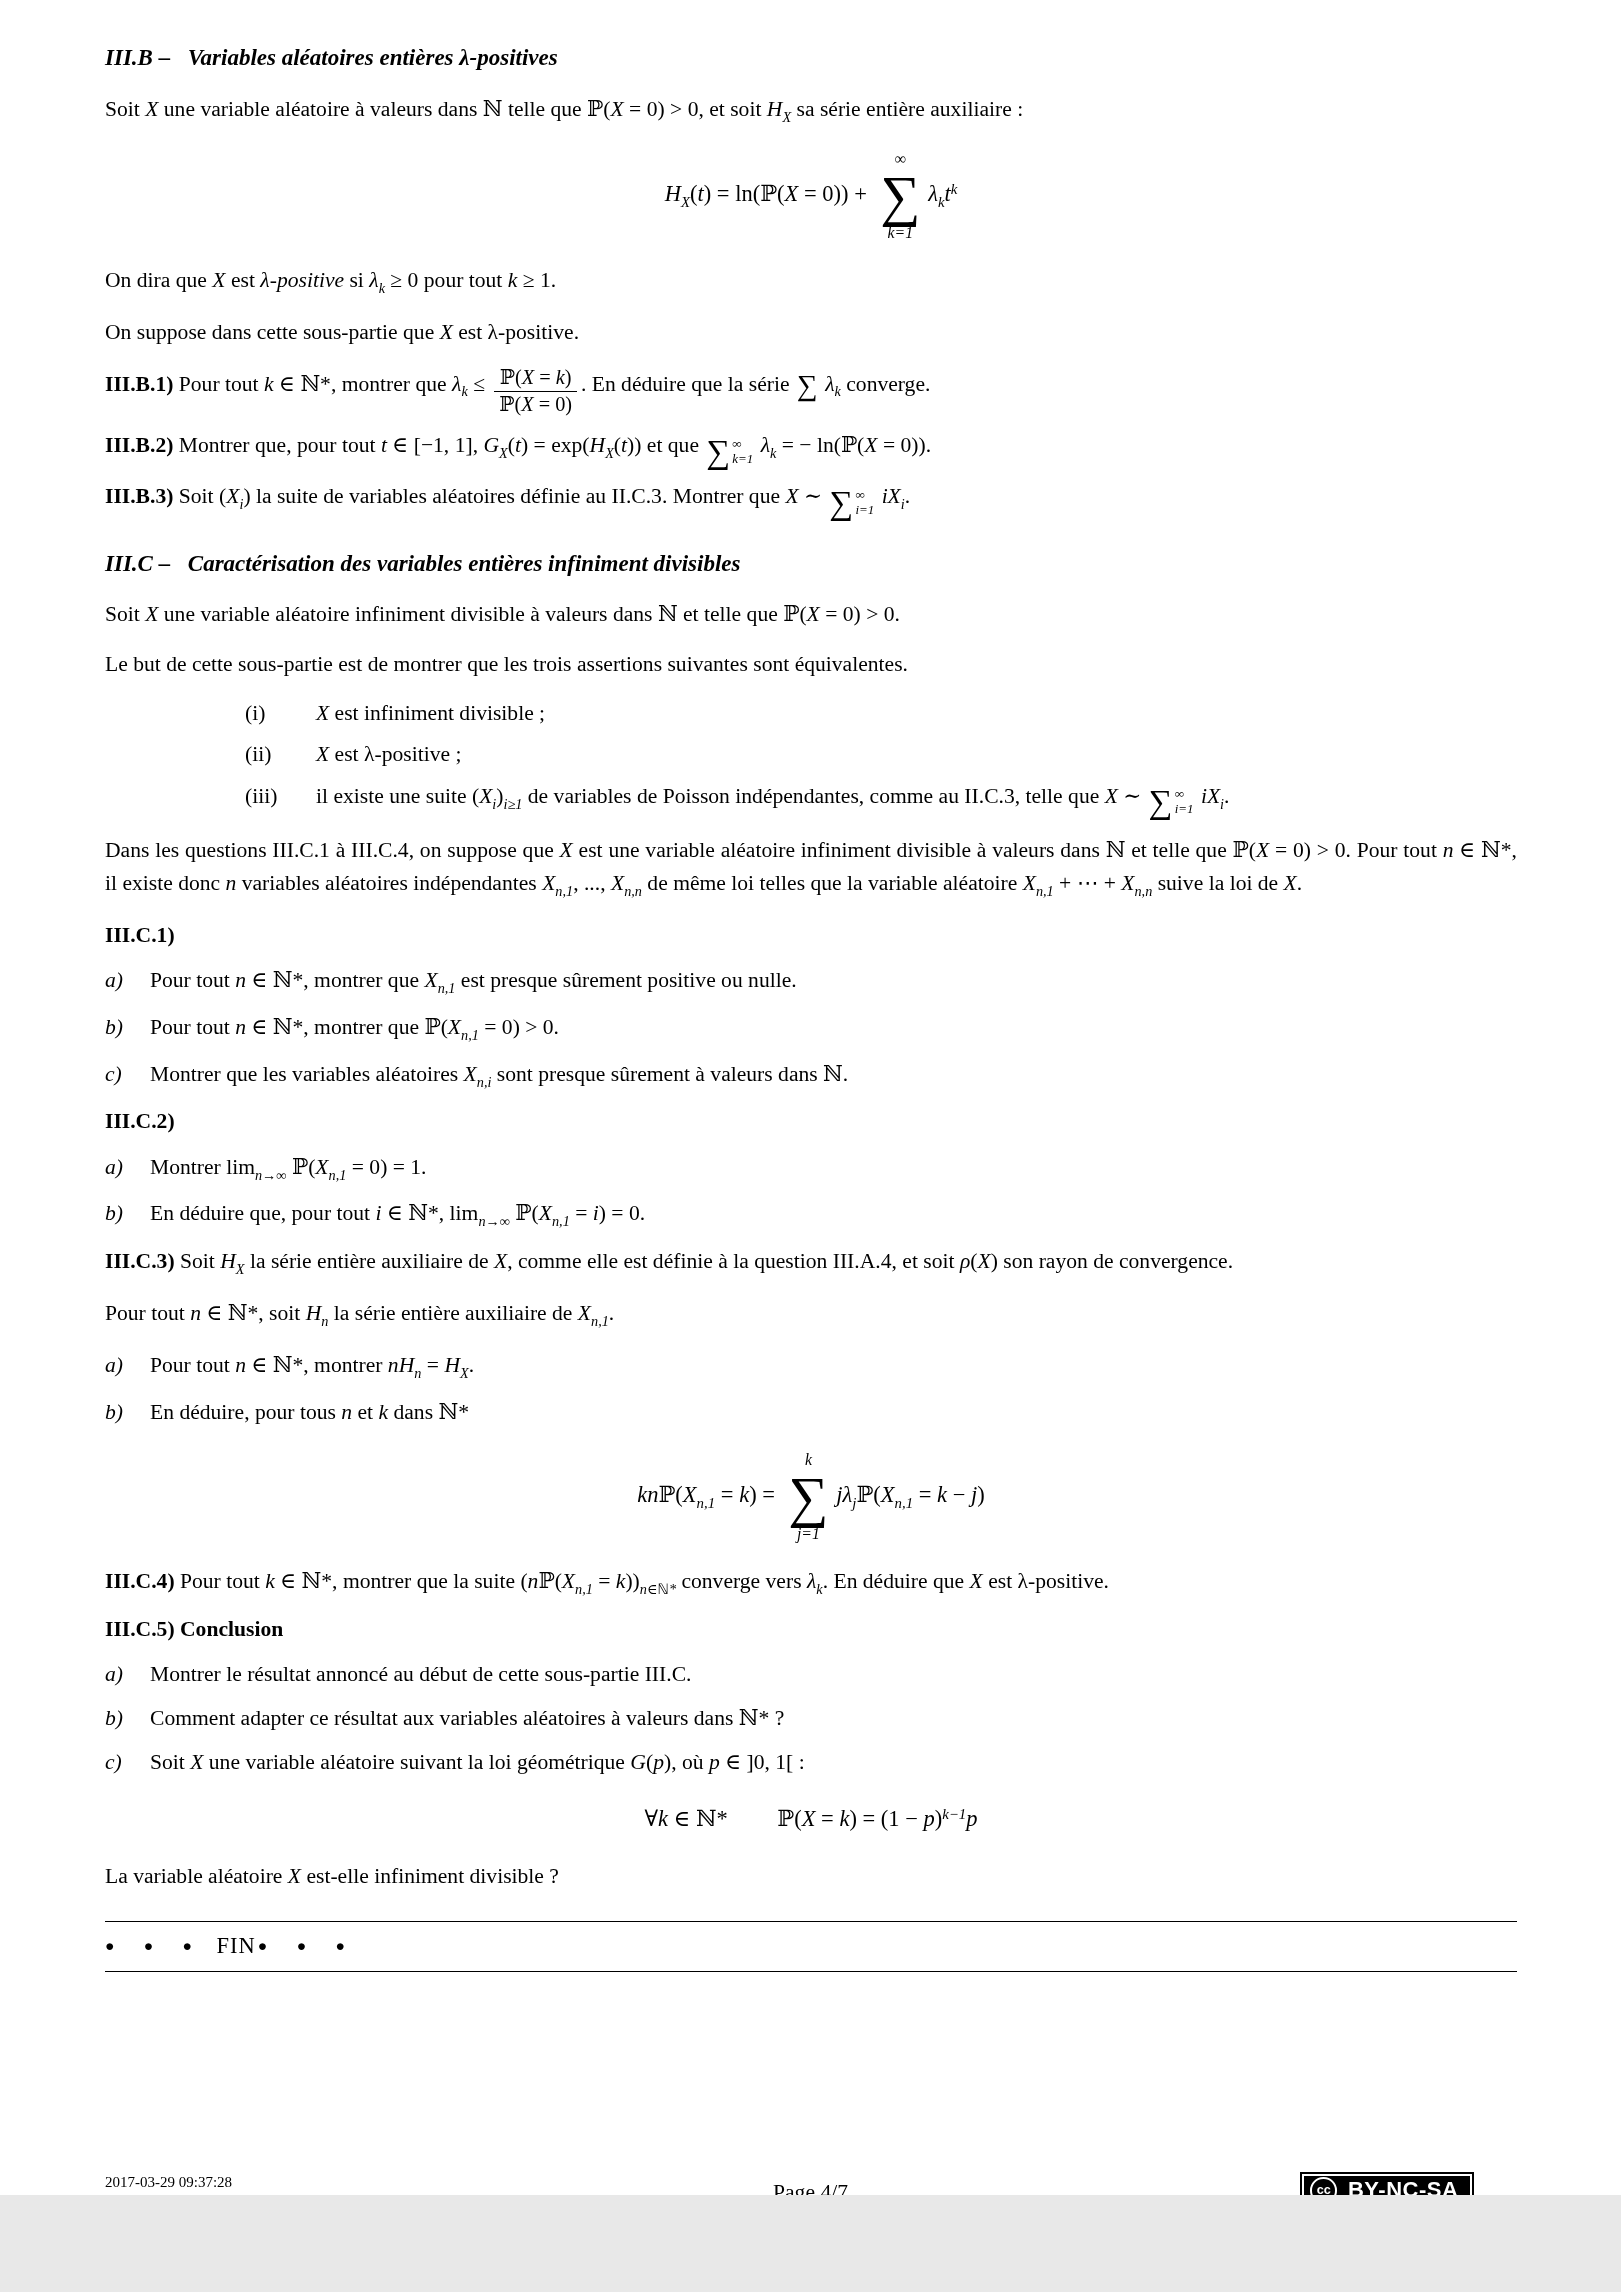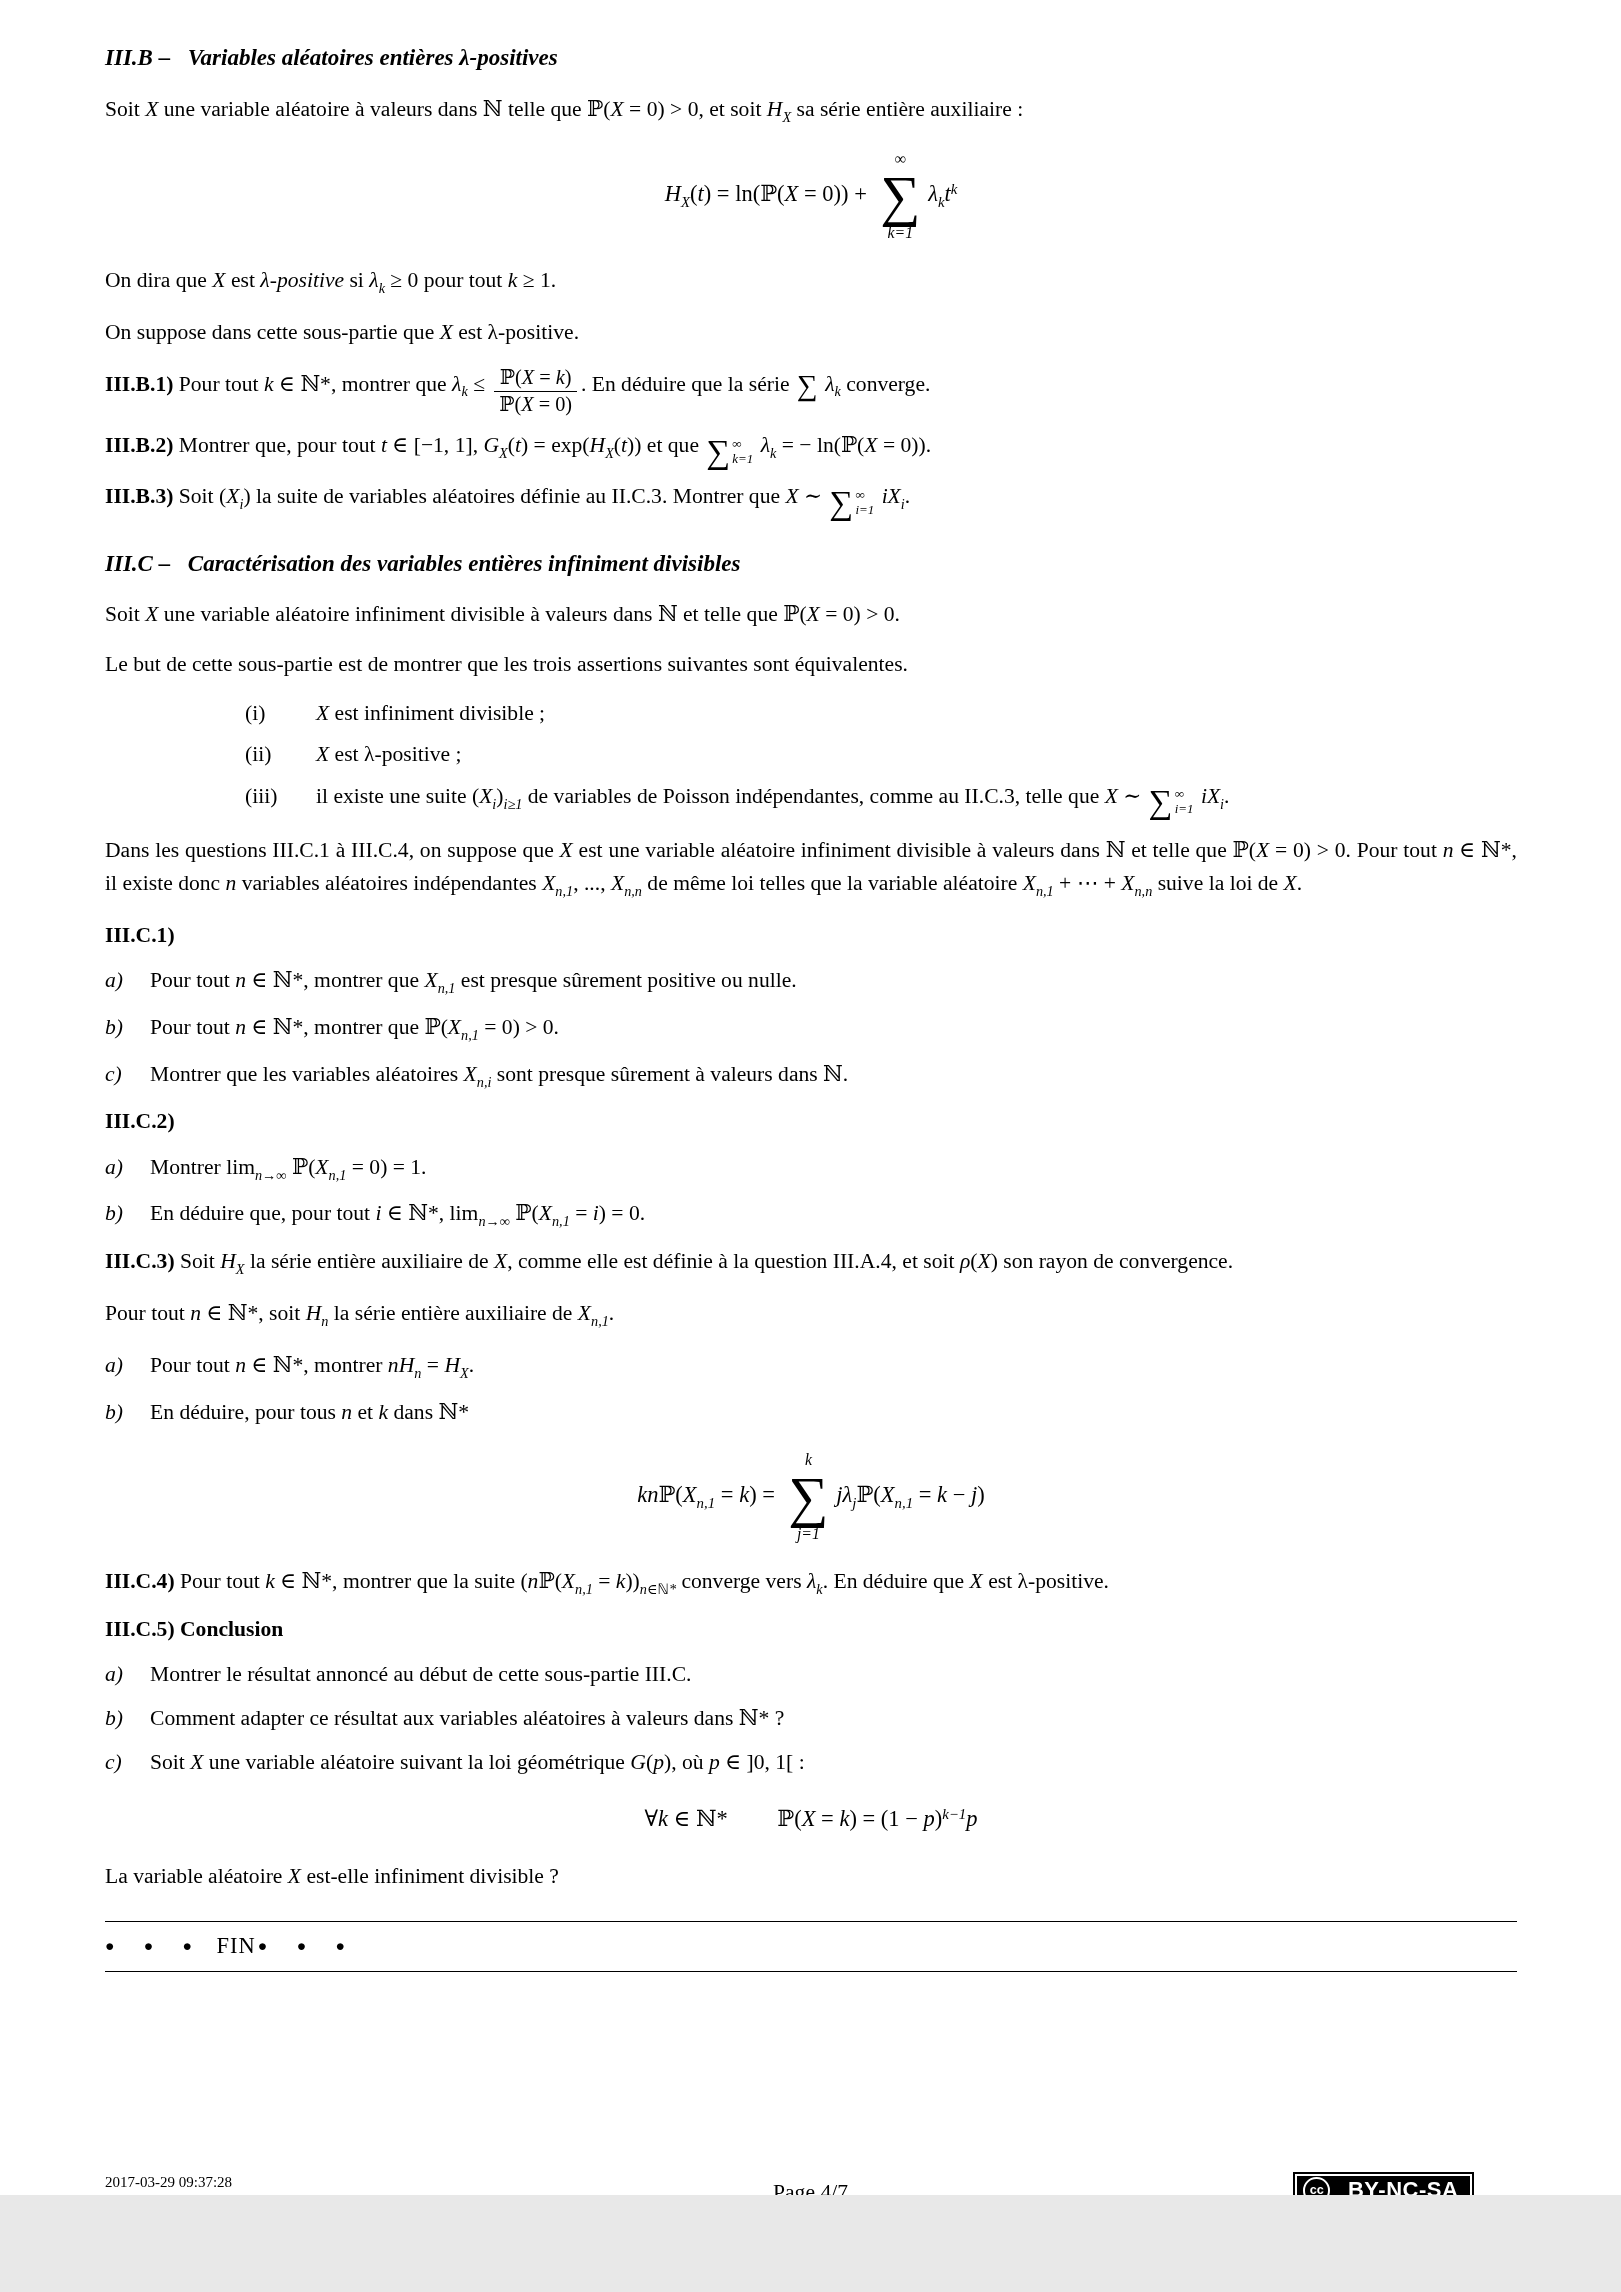--- a/index.html
+++ b/index.html
@@ -40,21 +40,21 @@
   .fin .rule{border:none;border-top:1.7px solid #000;margin:0;height:0;}
   .finline{padding:6.9px 0 8.8px;font-size:22.5px;}
   .dots{font-size:15.7px;letter-spacing:12.7px;vertical-align:2px;}
   .finlabel{margin:0 2px 0 11.8px;letter-spacing:1px;}
   .footer-row{position:absolute;left:0;top:2168px;width:1621px;height:55px;}
   .timestamp{position:absolute;left:105px;top:6px;font-size:15px;}
   .pageno{position:absolute;left:0;right:0;top:11.8px;text-align:center;font-size:21.6px;}
   .badge{
     position:absolute;right:147px;top:3.9px;height:33px;
     background:#000;border:2.9px solid #000;box-shadow:inset 0 0 0 2px #fff;
-    display:flex;align-items:center;gap:18px;padding:0 13.7px 0 8.8px;justify-content:flex-end;
+    display:flex;align-items:center;gap:11px;padding:0 13.7px 0 8.8px;justify-content:flex-end;
   }
   .ccring{width:22.5px;height:22.5px;border:2px solid #fff;border-radius:50%;color:#fff;
     font-family:"Liberation Sans","DejaVu Sans",sans-serif;font-weight:bold;font-size:12.7px;
     display:flex;align-items:center;justify-content:center;}
   .lic{color:#fff;font-family:"Liberation Sans","DejaVu Sans",sans-serif;font-weight:bold;font-size:22px;letter-spacing:0.5px;}
   .watermark{position:absolute;left:0;right:15px;top:2227px;text-align:center;
     font-family:"Liberation Sans","DejaVu Sans",sans-serif;font-size:28px;color:#2a3bd0;}
 </style>
 </head>
 <body>

